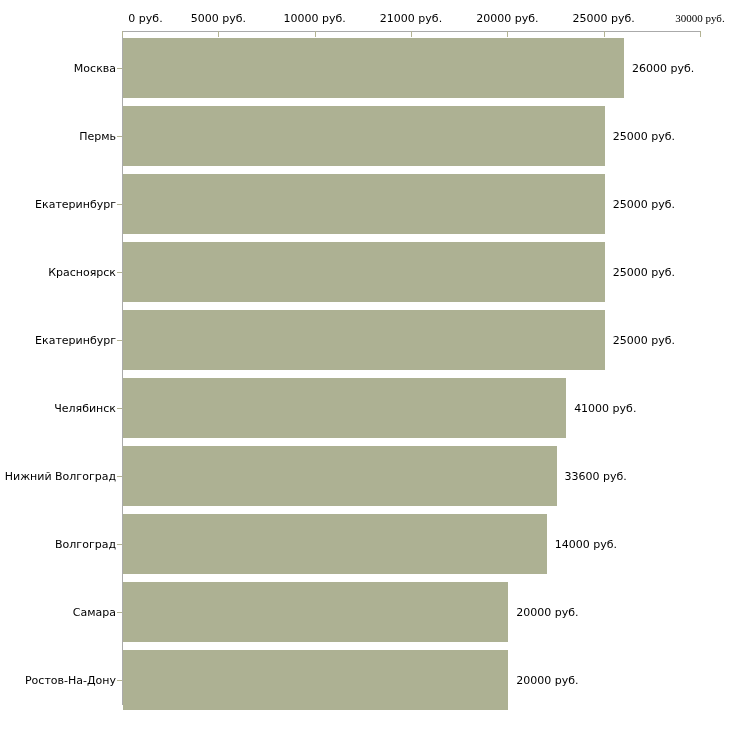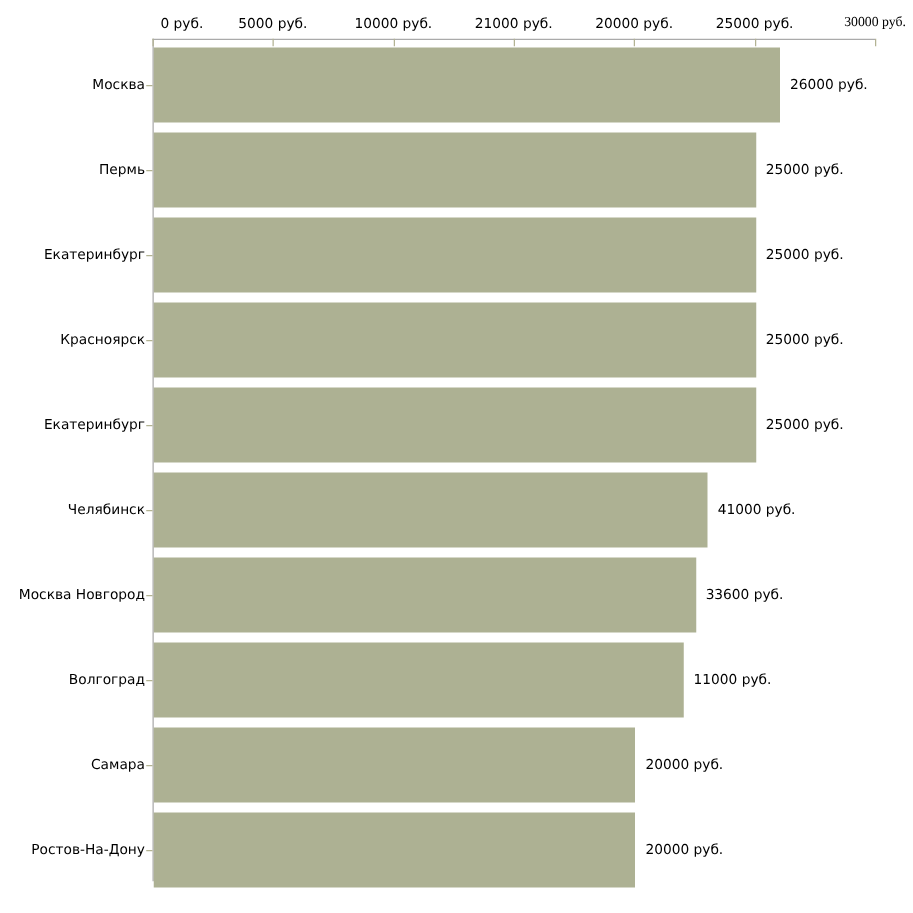--- a/index.html
+++ b/index.html
@@ -126,21 +126,21 @@
       <div class="ytick" style="top: 612px;"></div>
       <div class="ytick" style="top: 680px;"></div>
     </div>
   <div id="catlabels-layer">
       <div class="cat-label" style="top: 68px; text-align: center;">Москва</div>
       <div class="cat-label" style="top: 136px;">Пермь</div>
       <div class="cat-label" style="top: 204px;">Екатеринбург</div>
       <div class="cat-label" style="top: 272px;">Красноярск</div>
       <div class="cat-label" style="top: 340px;">Екатеринбург</div>
       <div class="cat-label" style="top: 408px;">Челябинск</div>
-      <div class="cat-label" style="top: 476px;">Москва Новгород</div>
+      <div class="cat-label" style="top: 476px;">Нижний Волгоград</div>
       <div class="cat-label" style="top: 544px;">Волгоград</div>
       <div class="cat-label" style="top: 612px;">Самара</div>
       <div class="cat-label" style="top: 680px;">Ростов-На-Дону</div>
     </div>
   <div id="bars-layer">
       <div class="bar" style="top: 38px; height: 60px; width: 500.933px; background: rgb(173, 177, 147);"></div>
       <div class="bar" style="top: 106px; height: 60px; width: 481.667px; background: rgb(173, 177, 147);"></div>
       <div class="bar" style="top: 174px; height: 60px; width: 481.667px; background: rgb(173, 177, 147);"></div>
       <div class="bar" style="top: 242px; height: 60px; width: 481.667px; background: rgb(173, 177, 147);"></div>
       <div class="bar" style="top: 310px; height: 60px; width: 481.667px; background: rgb(173, 177, 147);"></div>
@@ -151,18 +151,18 @@
       <div class="bar" style="top: 650px; height: 60px; width: 385.333px; background: rgb(173, 177, 147);"></div>
     </div>
   <div id="values-layer">
       <div class="bar-value" style="top: 68px; left: 631.933px;">26000 руб.</div>
       <div class="bar-value" style="top: 136px; left: 612.667px;">25000 руб.</div>
       <div class="bar-value" style="top: 204px; left: 612.667px;">25000 руб.</div>
       <div class="bar-value" style="top: 272px; left: 612.667px;">25000 руб.</div>
       <div class="bar-value" style="top: 340px; left: 612.667px;">25000 руб.</div>
       <div class="bar-value" style="top: 408px; left: 574.133px;">41000 руб.</div>
       <div class="bar-value" style="top: 476px; left: 564.5px;">33600 руб.</div>
-      <div class="bar-value" style="top: 544px; left: 554.867px;">11000 руб.</div>
+      <div class="bar-value" style="top: 544px; left: 554.867px;">14000 руб.</div>
       <div class="bar-value" style="top: 612px; left: 516.333px;">20000 руб.</div>
       <div class="bar-value" style="top: 680px; left: 516.333px;">20000 руб.</div>
     </div>
 
 </div>
 
 </body></html>

